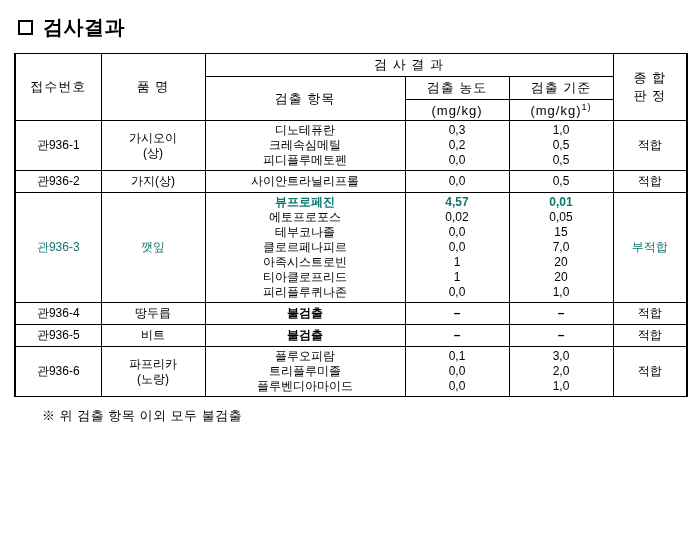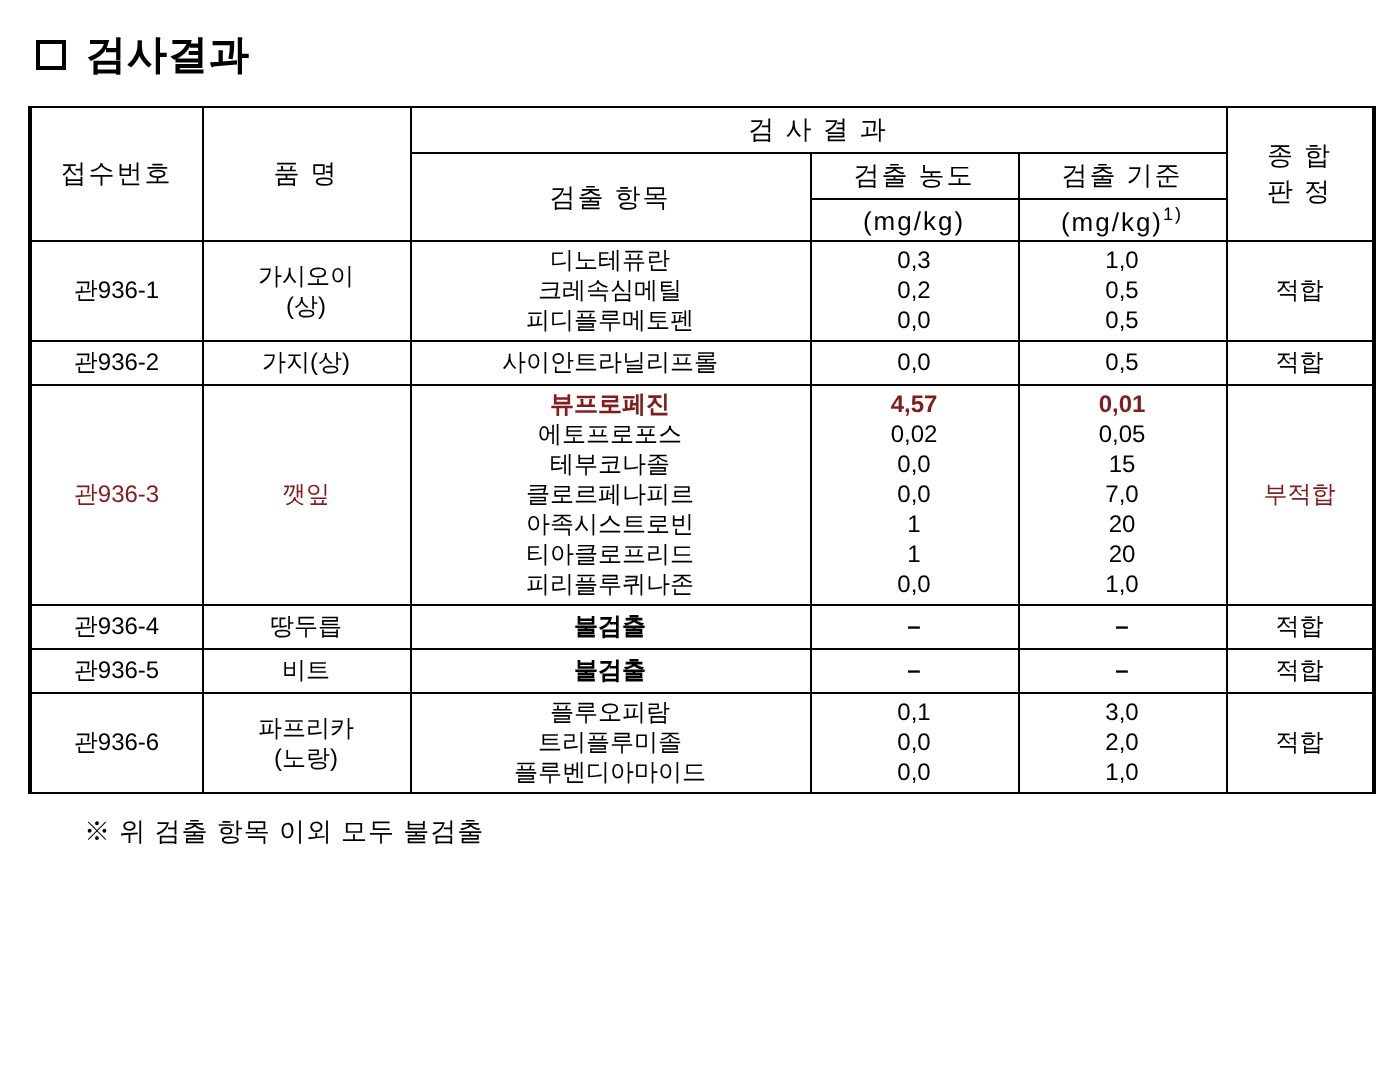--- a/index.html
+++ b/index.html
@@ -78,21 +78,21 @@
   .cell-multiline {
     line-height: 15px;
     font-size: 12px;
     padding: 5px 2px;
   }
   .cell-multiline div { white-space: nowrap; }
 
   .pad-v { padding-top: 7px; padding-bottom: 7px; }
 
   .red {
-    color: #7f1d1d;
+    color: #0f766e;
     font-weight: bold;
   }
   .bold { font-weight: bold; }
 
   .sup {
     font-size: 9px;
     vertical-align: super;
   }
 
   .footnote {

